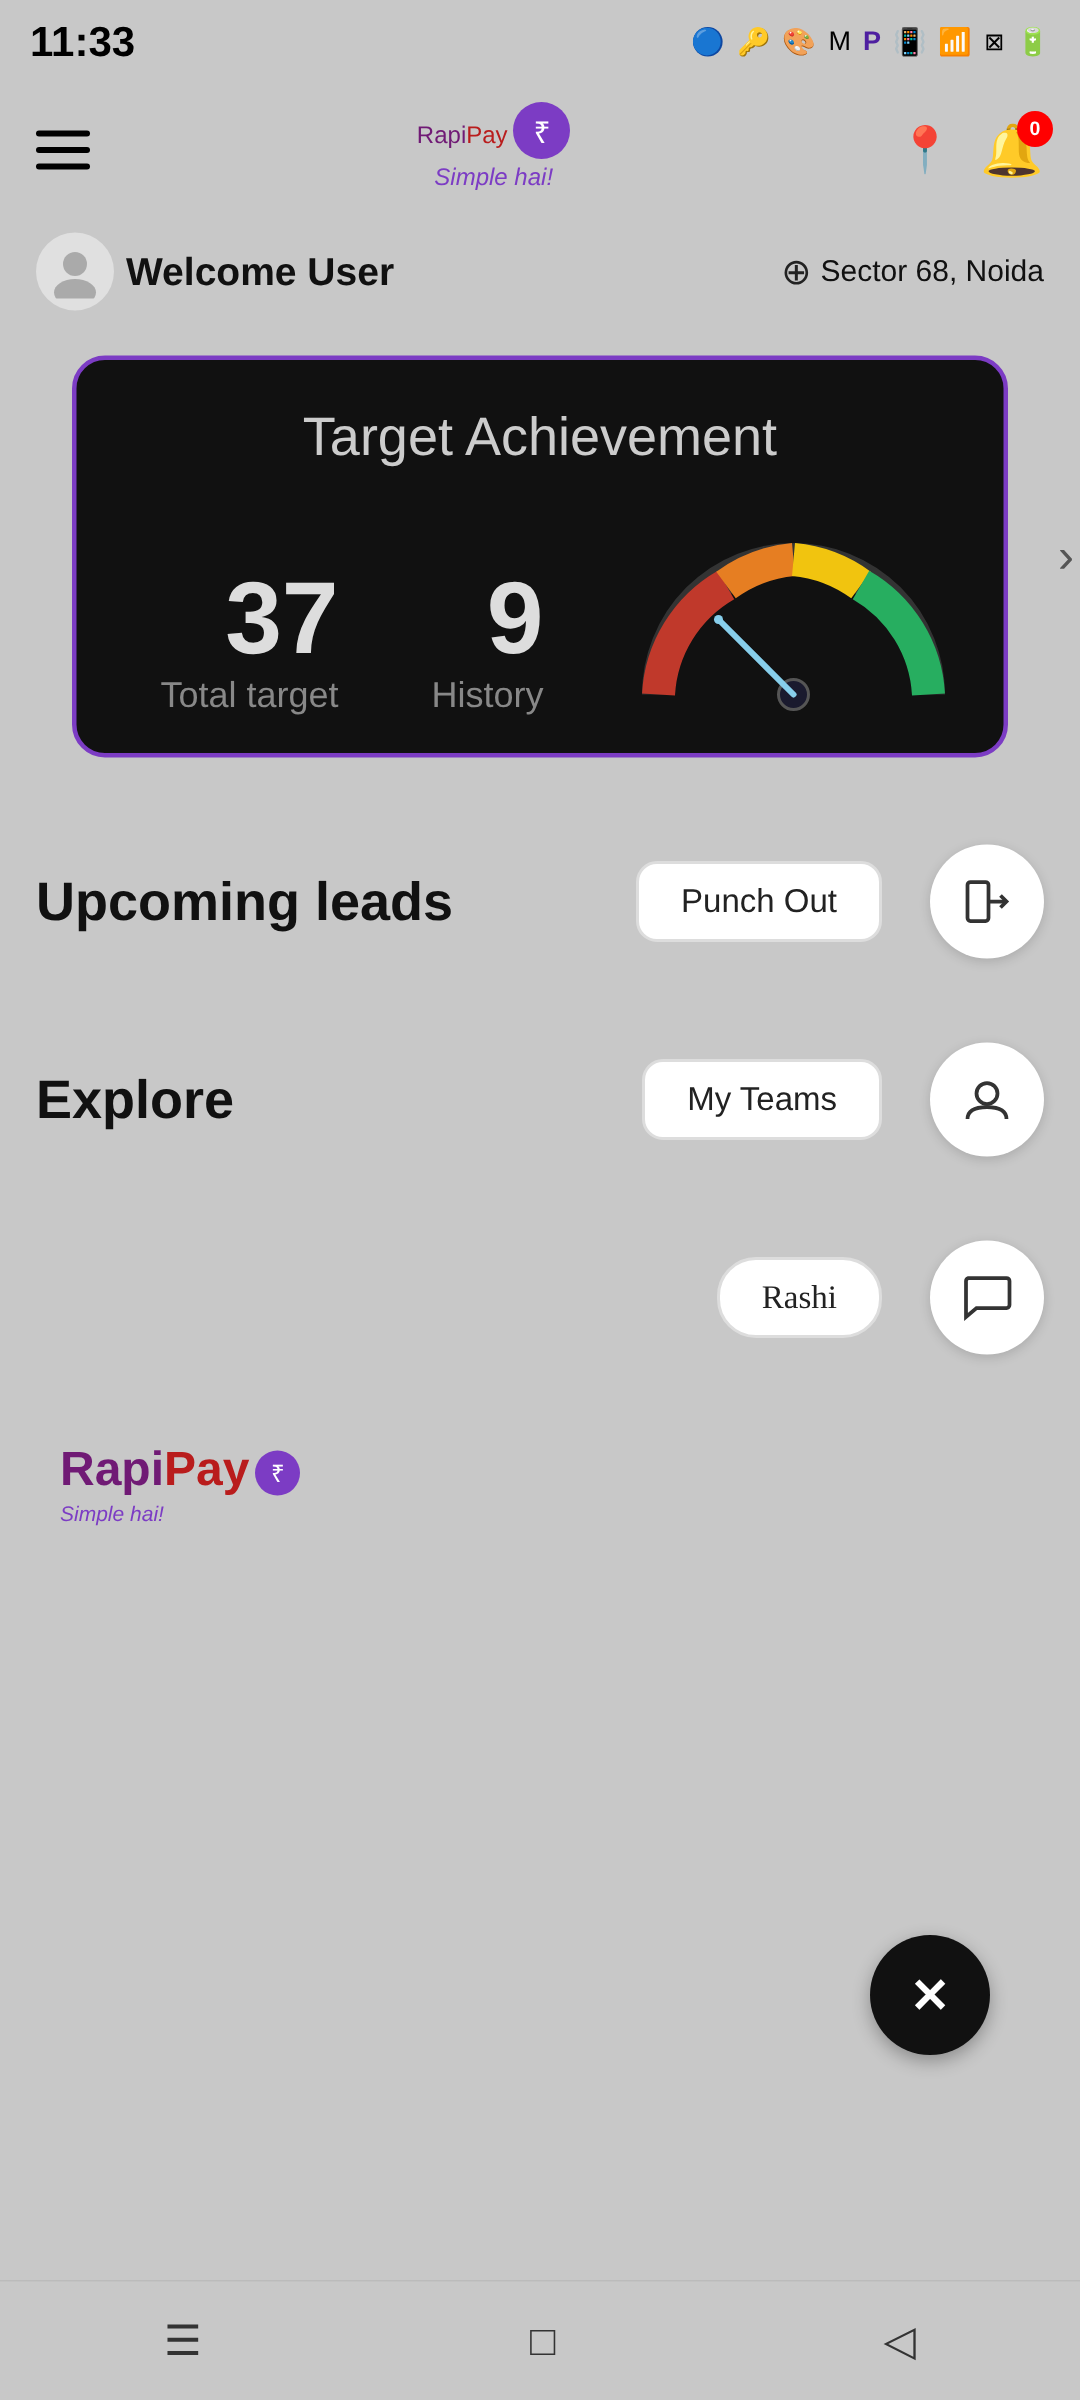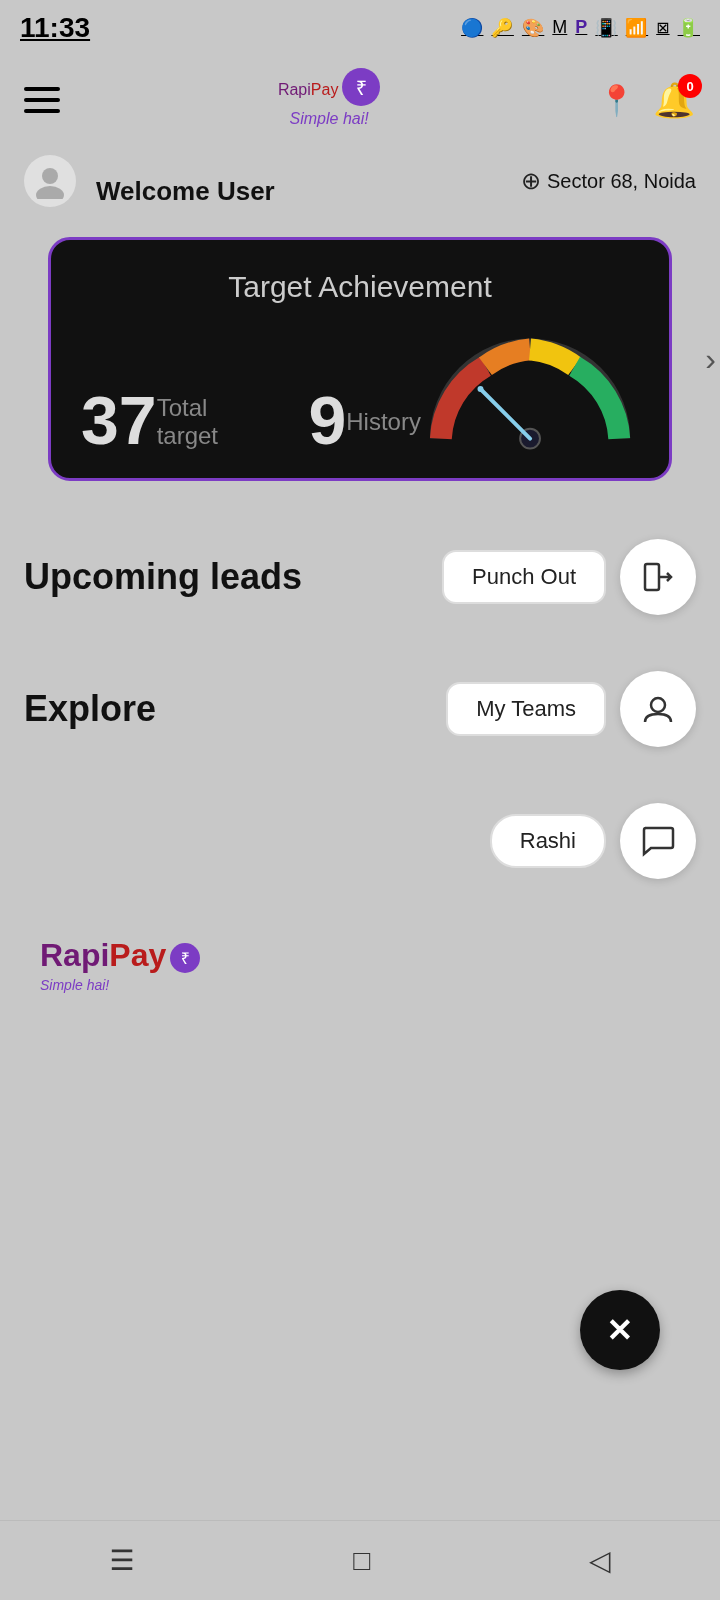--- a/index.html
+++ b/index.html
@@ -15,21 +15,20 @@
 
     
     .status-bar {
       width: 100%;
       height: 55px;
       background: #c8c8c8;
       display: flex;
       align-items: center;
       justify-content: space-between;
       padding: 0 20px;
-      text-decoration: underline;
     }
     .status-time {
       font-size: 28px;
       font-weight: bold;
       color: #000;
     }
     .status-icons {
       display: flex;
       align-items: center;
       gap: 8px;
@@ -121,22 +120,22 @@
     
     .user-greeting {
       display: flex;
       align-items: center;
       justify-content: space-between;
       padding: 10px 24px 20px 24px;
       background: #c8c8c8;
     }
     .user-left {
       display: flex;
-      align-items: flex-end;
-      gap: 20px;
+      align-items: center;
+      gap: 8px;
     }
     .user-avatar {
       width: 52px;
       height: 52px;
       border-radius: 50%;
       background: #e0e0e0;
       display: flex;
       align-items: center;
       justify-content: center;
       font-size: 28px;
@@ -163,40 +162,41 @@
     .target-card {
       margin: 10px 24px 30px 24px;
       background: #111;
       border-radius: 22px;
       border: 3px solid #7c3cc4;
       padding: 30px 30px 24px 30px;
       position: relative;
       overflow: hidden;
     }
     .target-title {
-      font-size: 30px;
+      font-size: 36px;
       color: #ccc;
       font-weight: 400;
-      margin-bottom: 20px;
+      margin-bottom: 36px;
       text-align: center;
     }
     .target-content {
       display: flex;
       align-items: flex-end;
       justify-content: space-between;
     }
     .target-numbers {
       display: flex;
       gap: 36px;
       align-items: flex-end;
     }
     .target-item {
       display: flex;
-      flex-direction: row;
-      align-items: center;
+      flex-direction: column;
+      align-items: flex-end;
+      margin-left: 26px;
     }
     .target-number {
       font-size: 68px;
       font-weight: bold;
       color: #ddd;
       line-height: 1;
     }
     .target-label {
       font-size: 24px;
       color: #888;
@@ -237,21 +237,21 @@
       position: relative;
     }
     .menu-label {
       font-size: 36px;
       font-weight: bold;
       color: #111;
     }
     .menu-right {
       display: flex;
       align-items: center;
-      gap: 14px;
+      gap: 32px;
     }
     .menu-button {
       background: white;
       border: 2px solid #ddd;
       border-radius: 14px;
       padding: 12px 28px;
       font-size: 22px;
       color: #222;
       cursor: pointer;
       font-weight: 500;
@@ -334,20 +334,21 @@
 
     
     .rashi-button {
       background: white;
       border: 2px solid #ddd;
       border-radius: 26px;
       padding: 12px 28px;
       font-size: 22px;
       color: #222;
       cursor: pointer;
+      font-family: Liberation Serif, serif;
     }
   </style>
 </head>
 <body>
 
 <div class="status-bar">
   <span class="status-time">11:33</span>
   <div class="status-icons">
     <span style="font-size:18px;">🔵</span>
     <span style="font-size:18px;">🔑</span>

